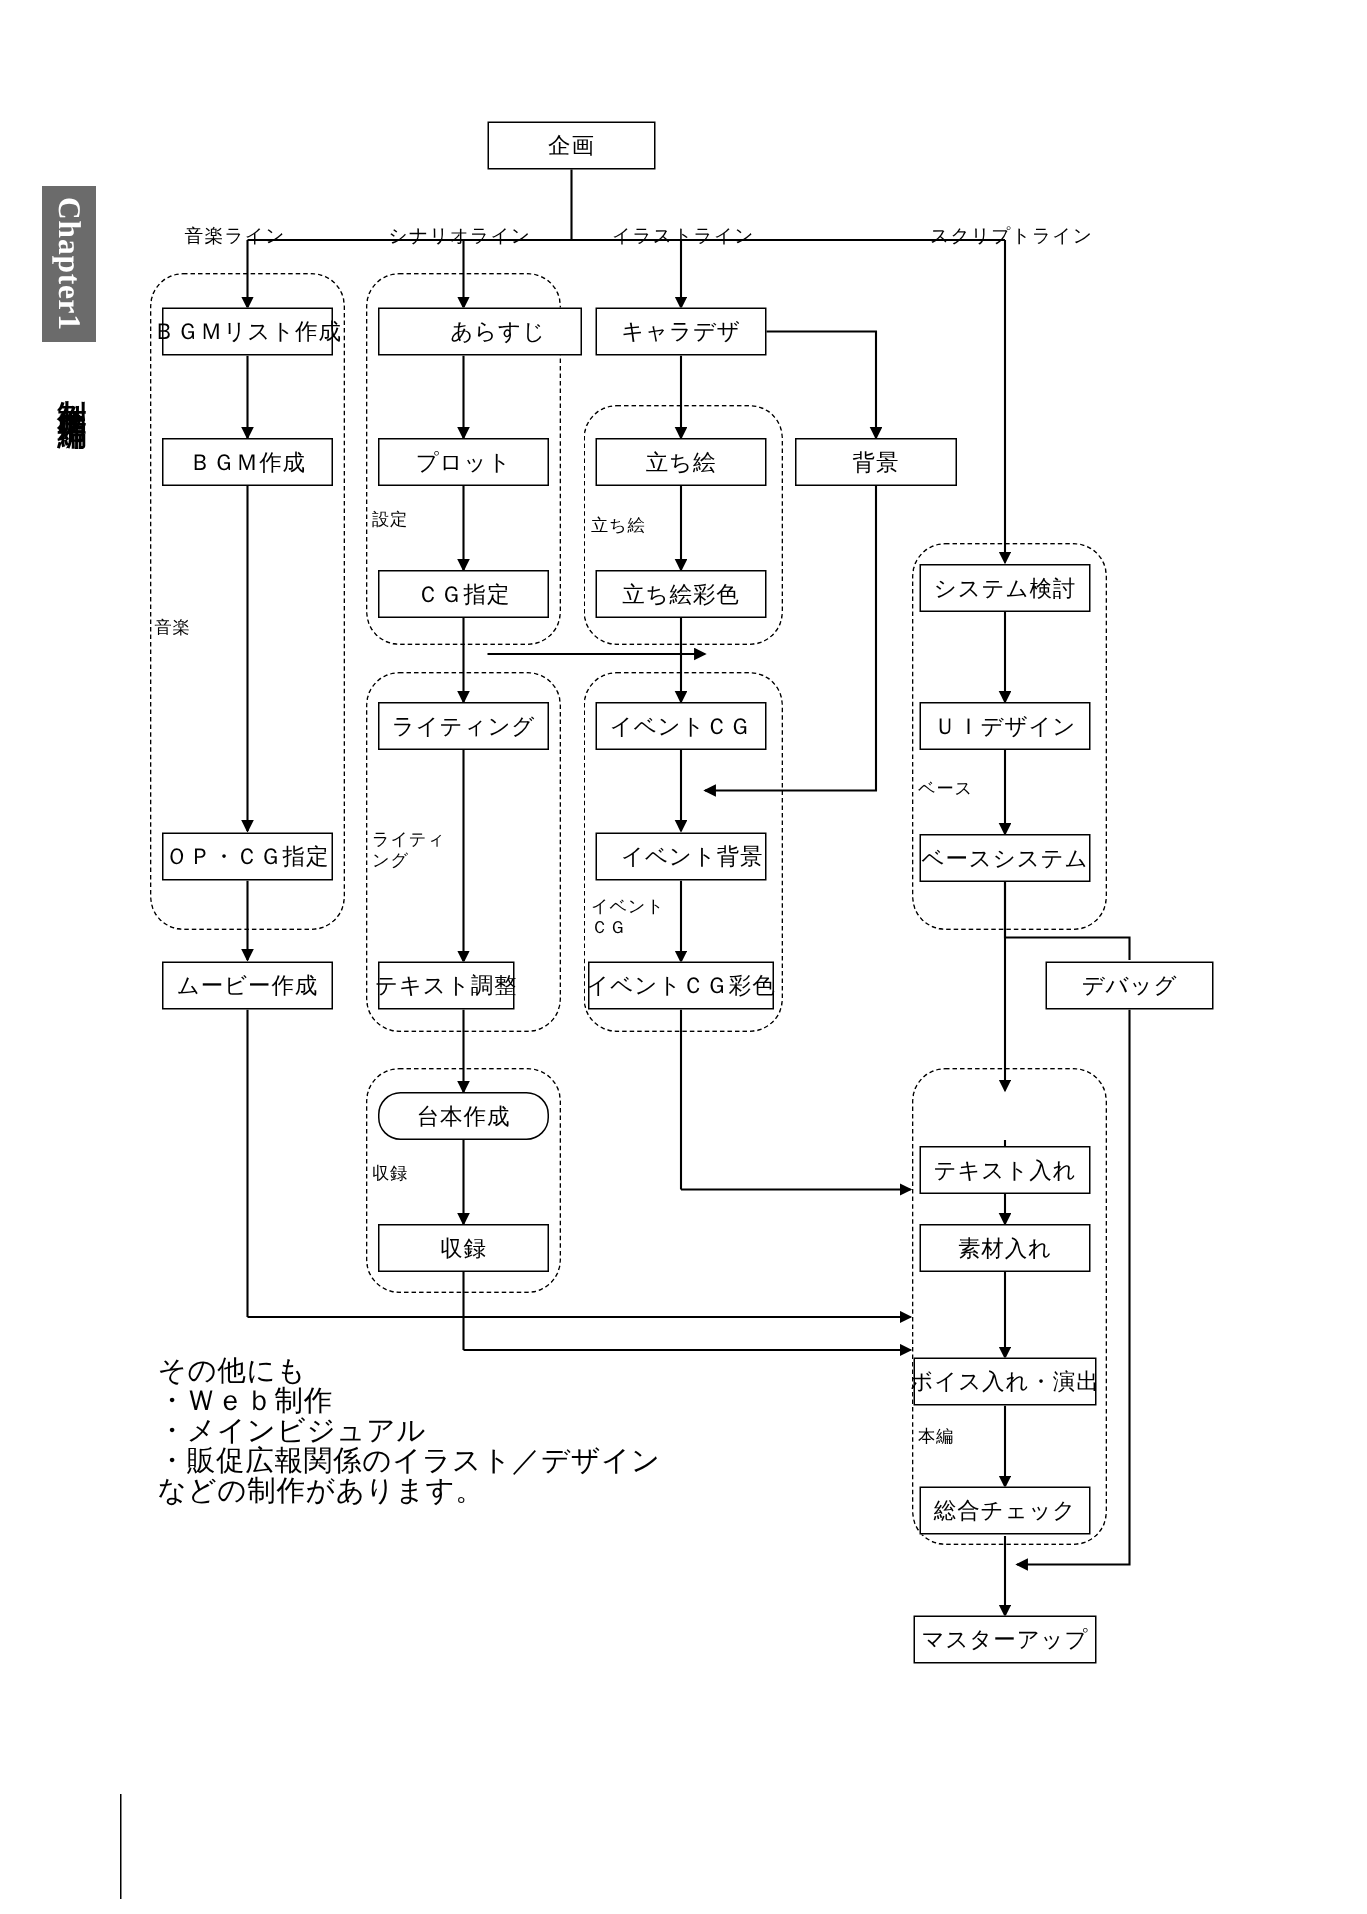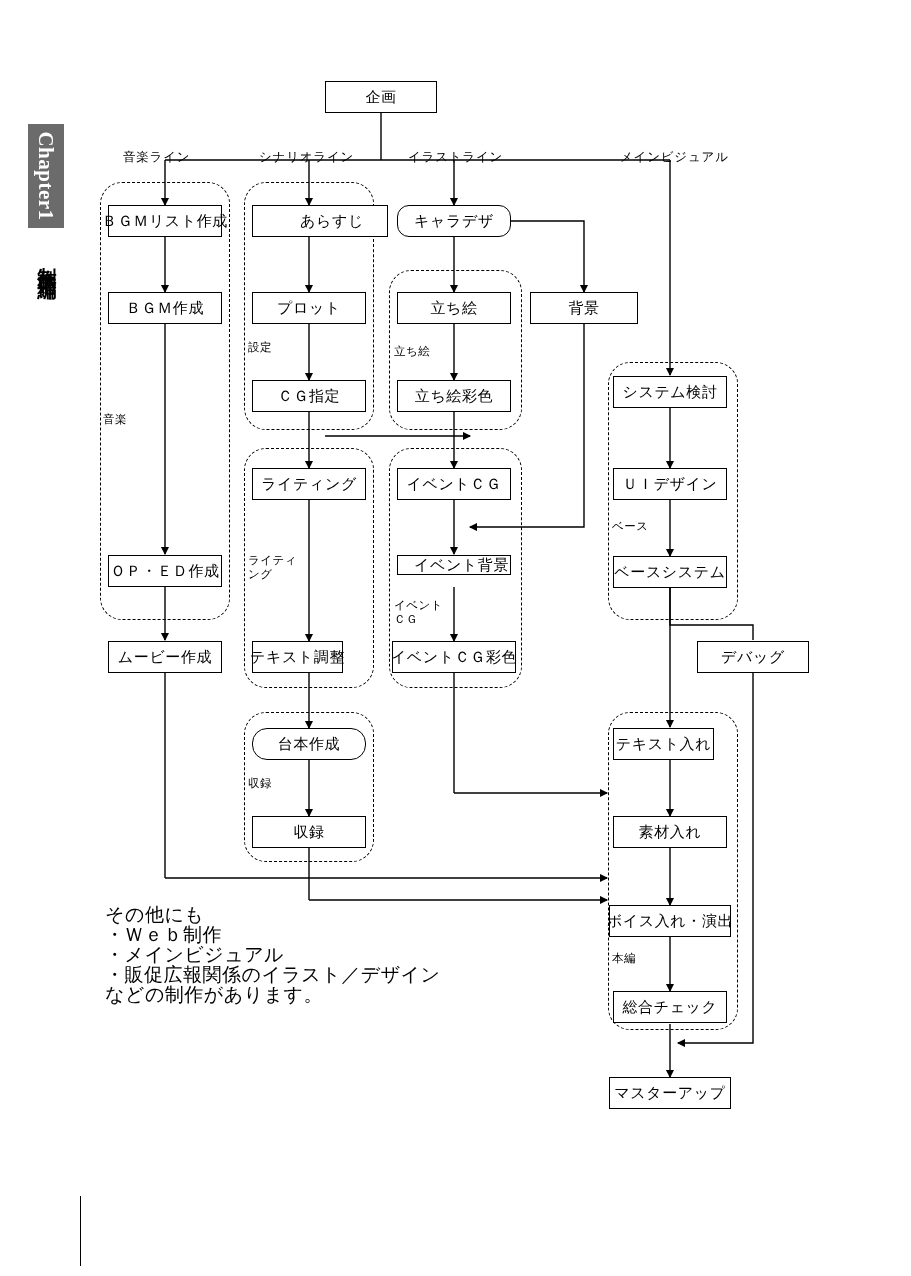--- a/index.html
+++ b/index.html
@@ -217,61 +217,61 @@
         <path d="M670,937 L670,991" marker-end="url(#arrow)"></path>
         <path d="M670,1024 L670,1077" marker-end="url(#arrow)"></path>
 
         <path d="M753,673 L753,1043 L678,1043" marker-end="url(#arrow)"></path>
       </g>
     </svg>
 
     <div class="lane-label" style="left:123px; top:149px;">音楽ライン</div>
     <div class="lane-label" style="left:259px; top:149px;">シナリオライン</div>
     <div class="lane-label" style="left:408px; top:149px;">イラストライン</div>
-    <div class="lane-label" style="left:620px; top:149px;">メインビジュアル</div>
+    <div class="lane-label" style="left:620px; top:149px;">スクリプトライン</div>
 
     <div class="edge-label" style="left:103px; top:412px;">音楽</div>
     <div class="edge-label" style="left:248px; top:340px;">設定</div>
     <div class="edge-label" style="left:394px; top:344px;">立ち絵</div>
     <div class="edge-label" style="left:248px; top:553px; white-space:pre;">ライティ
 ング</div>
     <div class="edge-label" style="left:394px; top:598px; white-space:pre;">イベント
 ＣＧ</div>
     <div class="edge-label" style="left:612px; top:519px;">ベース</div>
     <div class="edge-label" style="left:248px; top:776px;">収録</div>
     <div class="edge-label" style="left:612px; top:951px;">本編</div>
 
     <div class="node" style="left:325px; top:81px; width:112px; height:32px;">企画</div>
 
     <div class="node" style="left:108px; top:205px; width:114px; height:32px;">ＢＧＭリスト作成</div>
     <div class="node" style="left:108px; top:292px; width:114px; height:32px;">ＢＧＭ作成</div>
-    <div class="node" style="left:108px; top:555px; width:114px; height:32px;">ＯＰ・ＥＤ作成</div>
+    <div class="node" style="left:108px; top:555px; width:114px; height:32px;">ＯＰ・ＣＧ指定</div>
     <div class="node" style="left:108px; top:641px; width:114px; height:32px;">ムービー作成</div>
 
     <div class="node" style="left:252px; top:205px; width:136px; height:32px;padding-left:24px;">あらすじ</div>
     <div class="node" style="left:252px; top:292px; width:114px; height:32px;">プロット</div>
     <div class="node" style="left:252px; top:380px; width:114px; height:32px;">ＣＧ指定</div>
     <div class="node" style="left:252px; top:468px; width:114px; height:32px;">ライティング</div>
     <div class="node" style="left:252px; top:641px; width:91px; height:32px;">テキスト調整</div>
     <div class="node" style="left:252px; top:728px; width:114px; height:32px;border-radius:15px;">台本作成</div>
     <div class="node" style="left:252px; top:816px; width:114px; height:32px;">収録</div>
 
-    <div class="node" style="left:397px; top:205px; width:114px; height:32px;border-radius:12px;">キャラデザ</div>
+    <div class="node" style="left:397px; top:205px; width:114px; height:32px;">キャラデザ</div>
     <div class="node" style="left:397px; top:292px; width:114px; height:32px;">立ち絵</div>
     <div class="node" style="left:397px; top:380px; width:114px; height:32px;">立ち絵彩色</div>
     <div class="node" style="left:530px; top:292px; width:108px; height:32px;">背景</div>
     <div class="node" style="left:397px; top:468px; width:114px; height:32px;">イベントＣＧ</div>
-    <div class="node" style="left:397px; top:555px; width:114px; height:20px;padding-left:15px;">イベント背景</div>
+    <div class="node" style="left:397px; top:555px; width:114px; height:32px;padding-left:15px;">イベント背景</div>
     <div class="node" style="left:392px; top:641px; width:124px; height:32px;">イベントＣＧ彩色</div>
 
     <div class="node" style="left:613px; top:376px; width:114px; height:32px;">システム検討</div>
     <div class="node" style="left:613px; top:468px; width:114px; height:32px;">ＵＩデザイン</div>
     <div class="node" style="left:613px; top:556px; width:114px; height:32px;">ベースシステム</div>
     <div class="node" style="left:697px; top:641px; width:112px; height:32px;">デバッグ</div>
-    <div class="node" style="left:613px; top:728px; width:101px; height:32px;">テキスト入れ</div>
+    <div class="node" style="left:613px; top:764px; width:114px; height:32px;">テキスト入れ</div>
     <div class="node" style="left:613px; top:816px; width:114px; height:32px;">素材入れ</div>
     <div class="node" style="left:609px; top:905px; width:122px; height:32px;">ボイス入れ・演出</div>
     <div class="node" style="left:613px; top:991px; width:114px; height:32px;">総合チェック</div>
     <div class="node" style="left:609px; top:1077px; width:122px; height:32px;">マスターアップ</div>
 
   </div>
 
   <div id="other-note">その他にも
 ・Ｗｅｂ制作
 ・メインビジュアル

